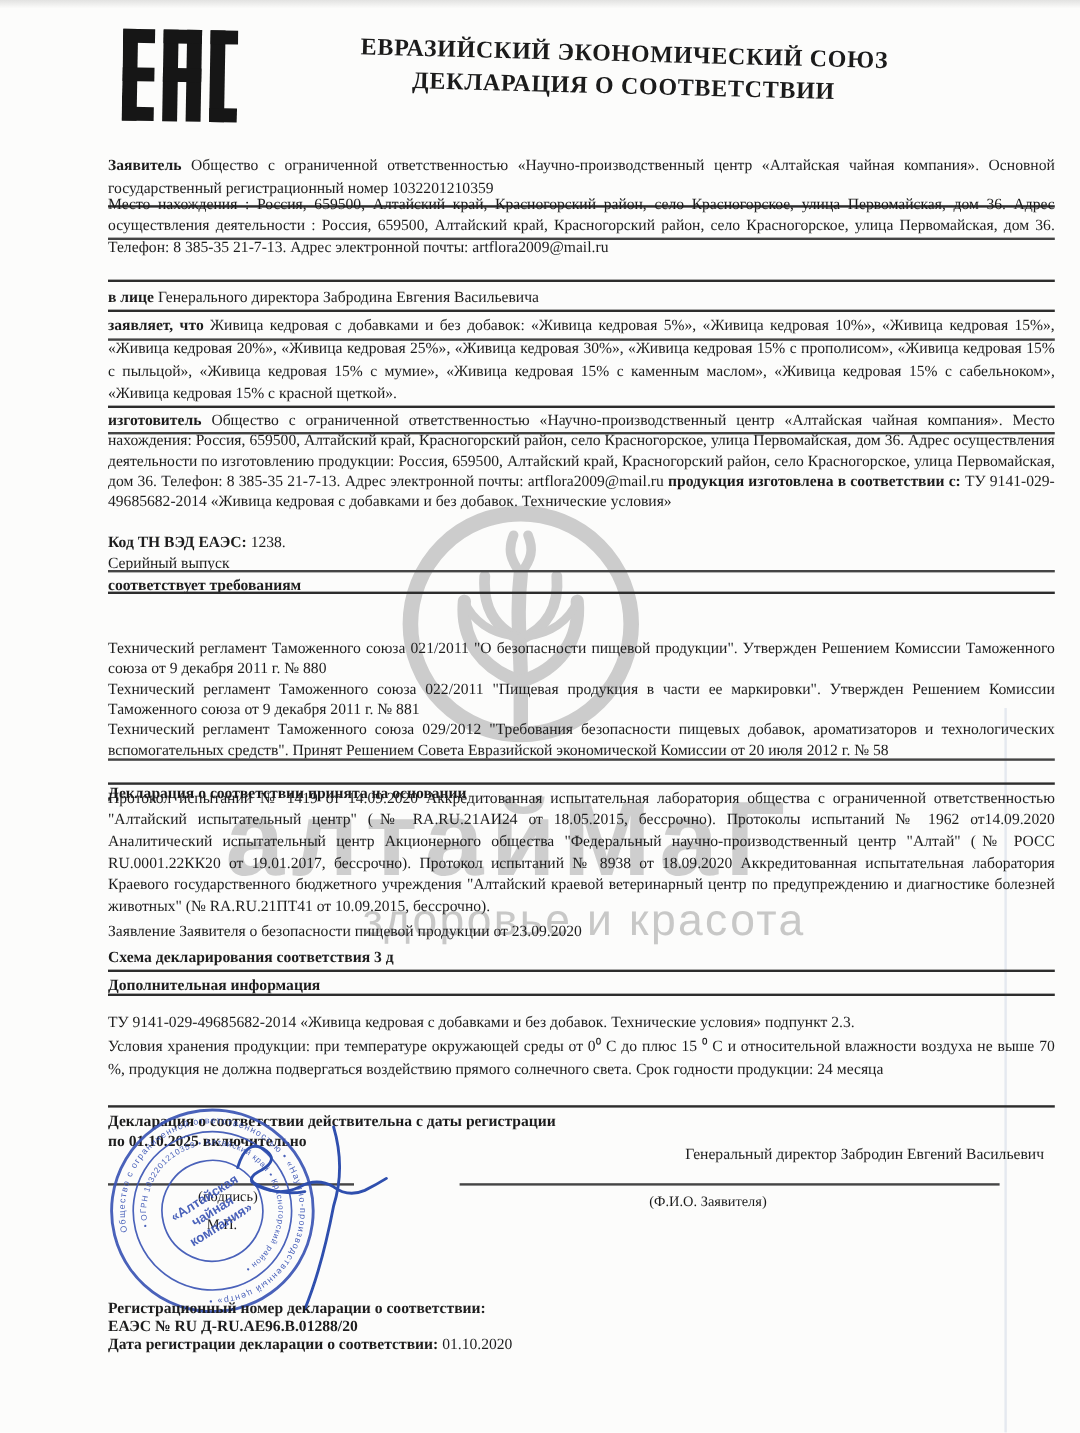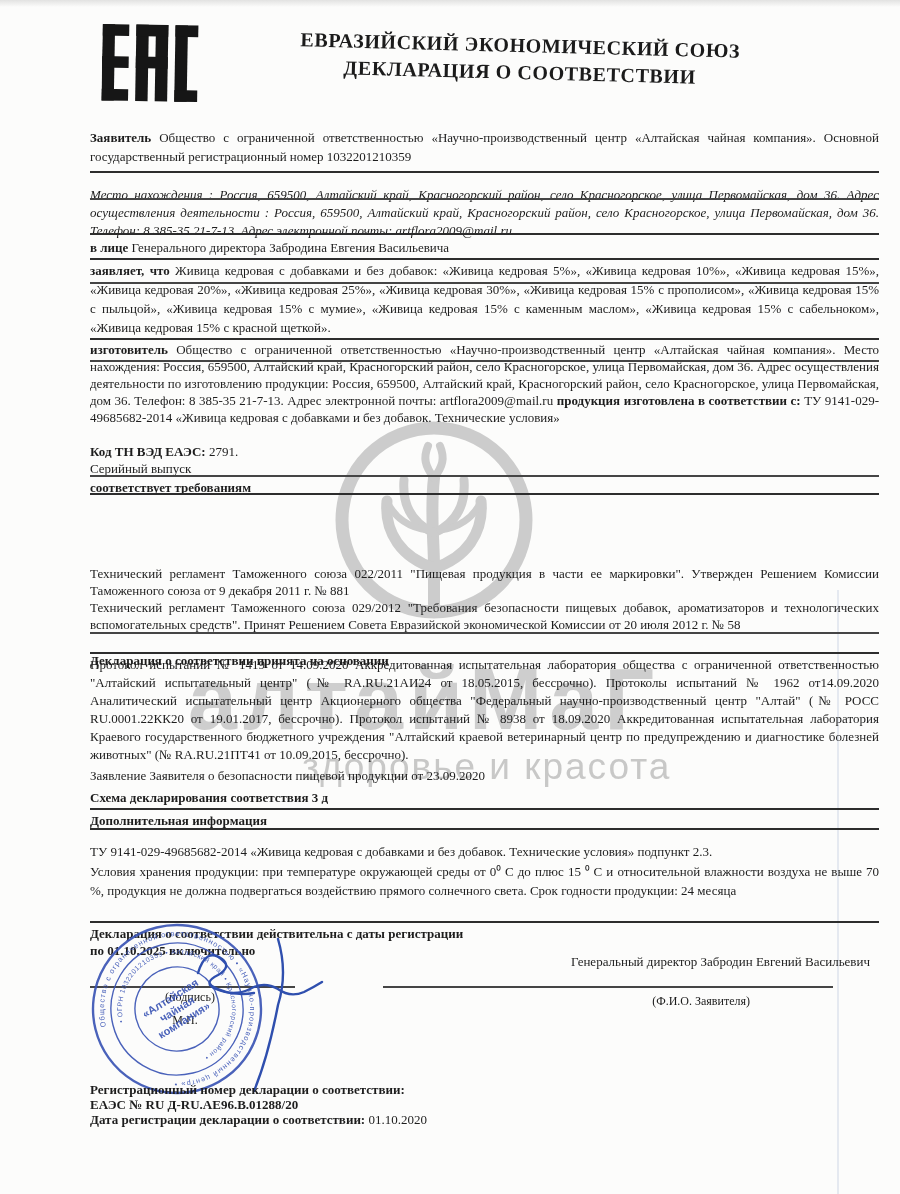--- a/index.html
+++ b/index.html
@@ -66,21 +66,21 @@
   <div class="abs title" style="left:235px;top:32px;width:570px;">
     <div>ЕВРАЗИЙСКИЙ ЭКОНОМИЧЕСКИЙ СОЮЗ</div>
     <div>ДЕКЛАРАЦИЯ О СООТВЕТСТВИИ</div>
   </div>
 
   <div class="abs par" style="left:90px;top:128px;width:789px;">
     <span class="b">Заявитель</span><span> Общество с ограниченной ответственностью «Научно-производственный центр «Алтайская чайная компания». Основной государственный регистрационный номер 1032201210359</span>
   </div>
   <div class="hr" style="top:171px;"></div>
 
-  <div class="abs par lh18" style="left:90px;top:186px;width:789px;font-style:italic;">
+  <div class="abs par lh18" style="left:90px;top:161px;width:789px;">
     <span>Место нахождения : Россия, 659500, Алтайский край, Красногорский район, село Красногорское, улица Первомайская, дом 36. Адрес осуществления деятельности : Россия, 659500, Алтайский край, Красногорский район, село Красногорское, улица Первомайская, дом 36. Телефон:  8 385-35 21-7-13.  Адрес электронной почты: artflora2009@mail.ru</span>
   </div>
   <div class="fline" style="top:198px;"></div>
   <div class="hr" style="top:233px;"></div>
 
   <div class="abs par" style="left:90px;top:238px;width:789px;">
     <span class="b">в лице</span><span> Генерального директора Забродина Евгения Васильевича</span>
   </div>
   <div class="hr" style="top:258px;"></div>
 
@@ -89,31 +89,32 @@
   </div>
   <div class="fline" style="top:282px;"></div>
   <div class="hr" style="top:338px;"></div>
 
   <div class="abs par lh17" style="left:90px;top:341px;width:789px;">
     <span class="b">изготовитель</span><span> Общество с ограниченной ответственностью «Научно-производственный центр «Алтайская чайная компания». Место нахождения: Россия, 659500, Алтайский край, Красногорский район, село Красногорское, улица Первомайская, дом 36. Адрес осуществления деятельности по изготовлению продукции: Россия, 659500, Алтайский край, Красногорский район, село Красногорское, улица Первомайская, дом 36. Телефон:  8 385-35 21-7-13.  Адрес электронной почты: artflora2009@mail.ru </span><span class="b">продукция изготовлена в соответствии с:</span><span> ТУ 9141-029-49685682-2014 «Живица кедровая с добавками и без добавок. Технические условия»</span>
   </div>
   <div class="fline" style="top:360px;"></div>
 
   <div class="abs par" style="left:90px;top:442px;width:789px;">
-    <span class="b">Код ТН ВЭД ЕАЭС:</span><span> 2791.</span>
+    <span class="b">Код ТН ВЭД ЕАЭС:</span><span> 1238.</span>
   </div>
   <div class="abs par" style="left:90px;top:459px;width:789px;">
     <span>Серийный выпуск</span>
   </div>
   <div class="fline" style="top:475px;"></div>
   <div class="abs par b" style="left:90px;top:478px;width:789px;">
     <span>соответствует требованиям</span>
   </div>
   <div class="hr" style="top:493px;"></div>
 
+  <div class="abs par lh17" style="left:90px;top:531px;width:789px;"><span>Технический  регламент  Таможенного  союза  021/2011  "О  безопасности  пищевой  продукции".  Утвержден Решением Комиссии Таможенного союза от 9 декабря 2011 г. № 880</span></div>
   <div class="abs par lh17" style="left:90px;top:565px;width:789px;"><span>Технический регламент Таможенного союза 022/2011 "Пищевая продукция в части ее маркировки". Утвержден Решением Комиссии Таможенного союза от 9 декабря 2011 г. № 881</span></div>
   <div class="abs par lh17" style="left:90px;top:599px;width:789px;"><span>Технический регламент Таможенного союза 029/2012 "Требования безопасности пищевых добавок, ароматизаторов и технологических вспомогательных средств". Принят Решением Совета Евразийской экономической Комиссии от 20 июля 2012 г. № 58</span></div>
   <div class="fline" style="top:632px;"></div>
   <div class="abs par b" style="left:90px;top:651px;width:789px;">
     <span>Декларация о соответствии принята на основании</span>
   </div>
   <div class="hr" style="top:652px;"></div>
 
   <div class="abs par lh18" style="left:90px;top:656px;width:789px;">
     <span>Протокол испытаний № 1419 от 14.09.2020 Аккредитованная испытательная лаборатория общества с ограниченной ответственностью "Алтайский испытательный центр" (№ RA.RU.21АИ24 от 18.05.2015, бессрочно). Протоколы испытаний № 1962 от14.09.2020 Аналитический испытательный центр Акционерного общества "Федеральный научно-производственный центр "Алтай" (№ РОСС RU.0001.22КК20 от 19.01.2017, бессрочно). Протокол испытаний № 8938 от 18.09.2020 Аккредитованная испытательная лаборатория Краевого государственного бюджетного учреждения "Алтайский краевой ветеринарный центр по предупреждению и диагностике болезней животных" (№ RA.RU.21ПТ41  от 10.09.2015, бессрочно).</span>
@@ -147,21 +148,21 @@
     <span>по 01.10.2025 включительно</span>
   </div>
 
   <div class="abs par" style="left:390px;top:952px;width:480px;text-align:right;">
     <span>Генеральный директор Забродин Евгений Васильевич</span>
   </div>
 
   <div class="fline" style="left:90px;top:986px;width:205px;"></div>
   <div class="fline" style="left:383px;top:986px;width:450px;"></div>
   <div class="abs caption" style="left:120px;top:990px;width:140px;">(подпись)</div>
-  <div class="abs caption" style="left:430px;top:994px;width:320px;text-align:right;">(Ф.И.О. Заявителя)</div>
+  <div class="abs caption" style="left:430px;top:994px;width:320px;">(Ф.И.О. Заявителя)</div>
   <div class="abs caption" style="left:155px;top:1013px;width:60px;">М.П.</div>
 
   <div class="abs stampwrap" style="left:88px;top:920px;width:178px;height:178px;opacity:.92;">
     <svg width="178" height="178" viewBox="0 0 178 178">
       <defs>
         <path id="sp-outer" d="M89,89 m-73,0 a73,73 0 1,1 146,0 a73,73 0 1,1 -146,0"></path>
         <path id="sp-inner" d="M89,89 m-55,0 a55,55 0 1,1 110,0 a55,55 0 1,1 -110,0"></path>
       </defs>
       <g fill="none" stroke="#3b55b5">
         <circle cx="89" cy="89" r="84" stroke-width="2.4"></circle>

